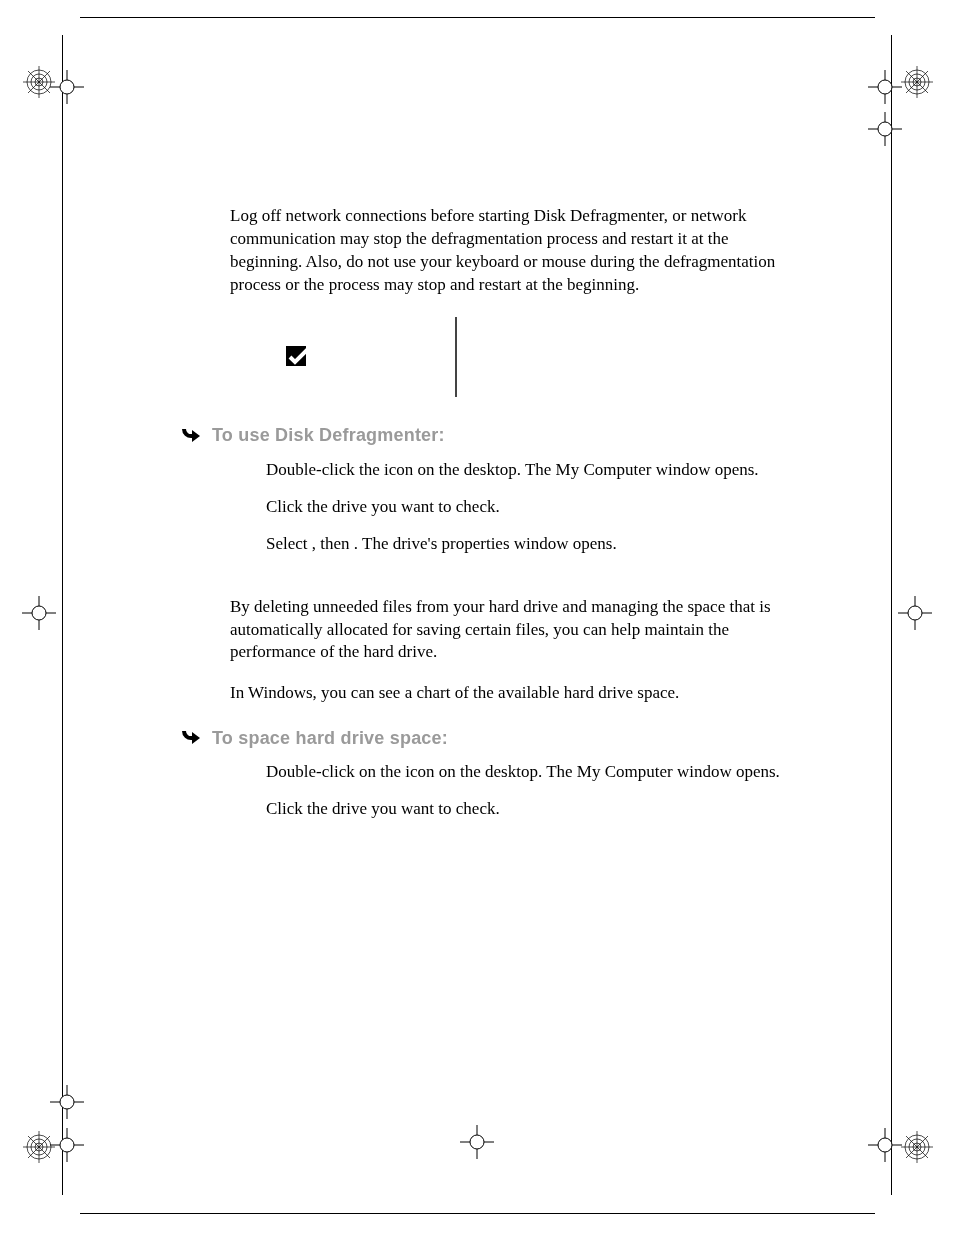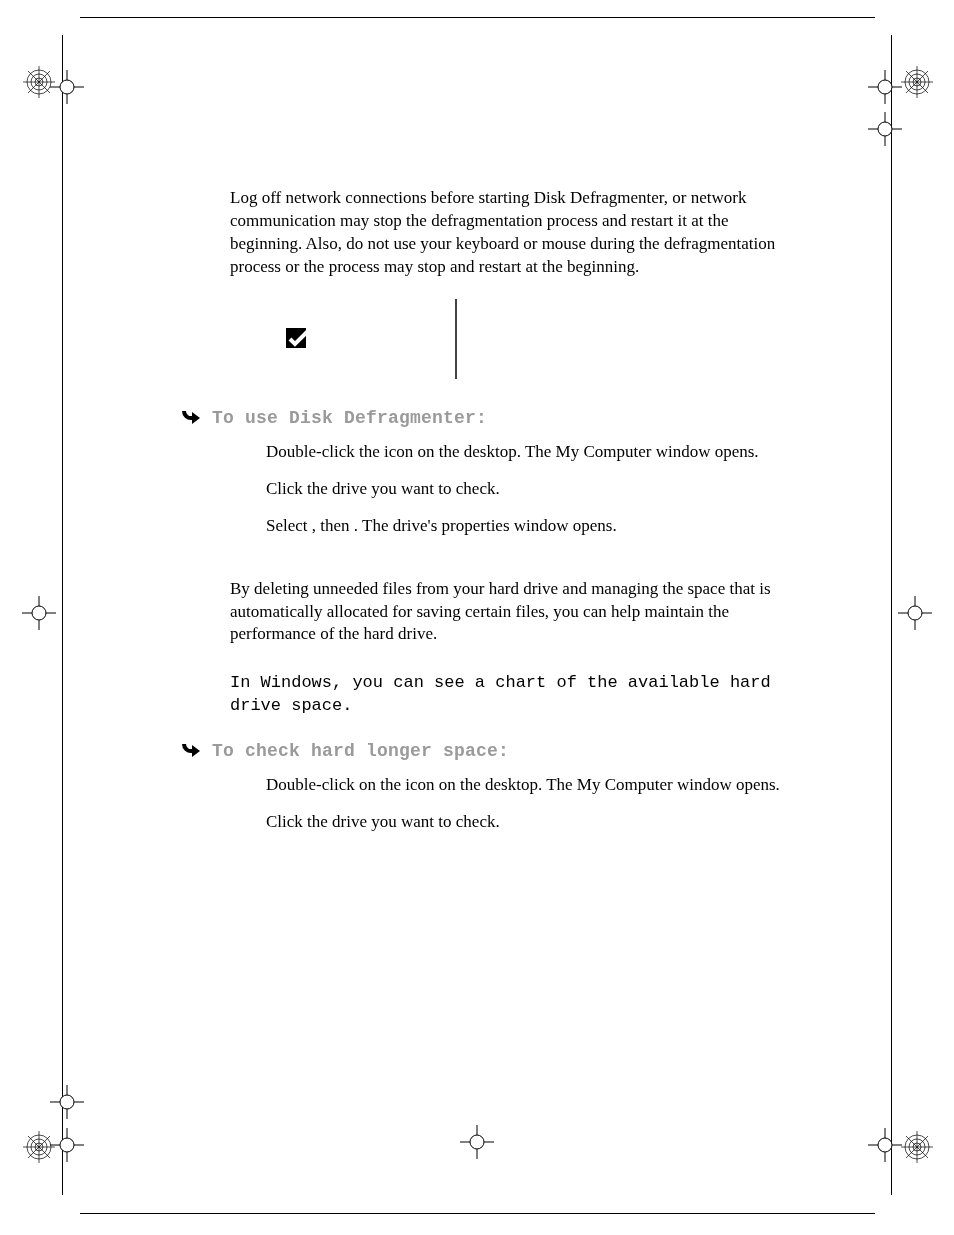--- a/index.html
+++ b/index.html
@@ -9,21 +9,21 @@
     height: 1235px;
     font-family: Georgia, 'Times New Roman', serif;
     font-size: 17px;
     color: #000;
     background: #fff;
     position: relative;
   }
   .page {
     position: absolute;
     left: 180px;
-    top: 187px;
+    top: 205px;
     width: 620px;
   }
   .intro {
     margin: 0 0 20px 50px;
     line-height: 1.35;
   }
   .checkblock {
     position: relative;
     margin: 14px 0 28px 105px;
     height: 80px;
@@ -46,38 +46,37 @@
     display: flex;
     align-items: center;
     gap: 10px;
     margin: 6px 0 10px 0;
   }
   .arrow-icon {
     flex: none;
   }
   .arrow-icon svg { display: block; }
   .proc-title {
-    font-family: Liberation Mono, monospace;
+    font-family: Liberation Sans, sans-serif;
     font-weight: bold;
     font-size: 18px;
     color: #9a9a9a;
     letter-spacing: 0.2px;
   }
   .step {
     margin: 12px 0 14px 86px;
     line-height: 1.35;
   }
   .section-body {
     margin: 40px 0 12px 50px;
     line-height: 1.35;
   }
   .sub-body {
-    margin: 26px 0 22px 50px;
-    line-height: 1.35;
-    font-family: Liberation Mono, monospace;
+    margin: 18px 0 22px 50px;
+    line-height: 1.35;
   }
 
   
   .corner-burst {
     position: absolute;
     width: 34px;
     height: 34px;
   }
   .corner-burst circle { stroke: #000; stroke-width: 0.7; fill: none; }
   .corner-burst line   { stroke: #000; stroke-width: 0.7; }
@@ -227,18 +226,18 @@
   <p class="section-body">By deleting unneeded files from your hard drive and managing the space that is automatically allocated for saving certain files, you can help maintain the performance of the hard drive.</p>
 
   <p class="sub-body">In Windows, you can see a chart of the available hard drive space.</p>
 
   <div class="proc-head">
     <span class="arrow-icon">
       <svg width="22" height="22">
           <path d="M2 4 A9 9 0 0 0 12 13 L12 17 L20 11 L12 5 L12 9 A5 5 0 0 1 6 4 Z" fill="#000"></path>
         </svg>
     </span>
-    <span class="proc-title">To check hard longer space:</span>
+    <span class="proc-title">To space hard drive space:</span>
   </div>
   <p class="step">Double-click on the                            icon on the desktop. The My Computer window opens.</p>
   <p class="step">Click the drive you want to check.</p>
 
 </div>
 
 </body></html>

